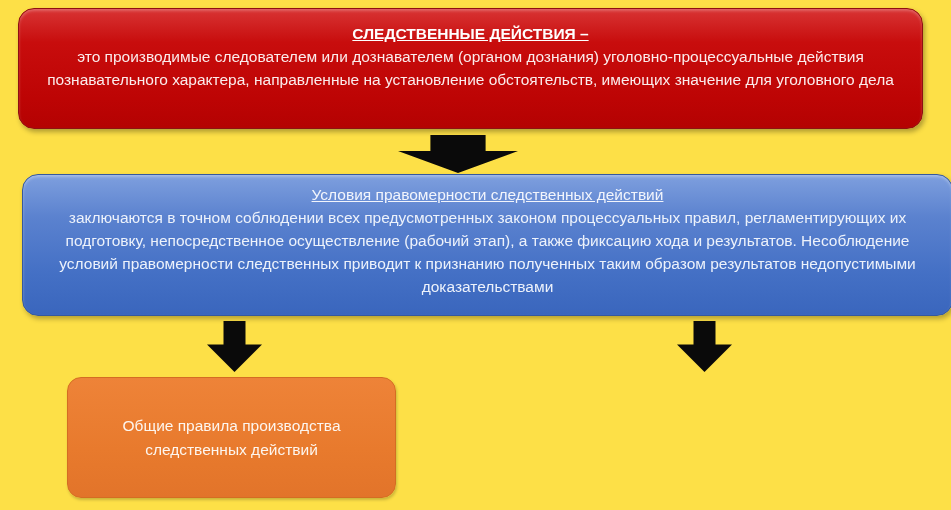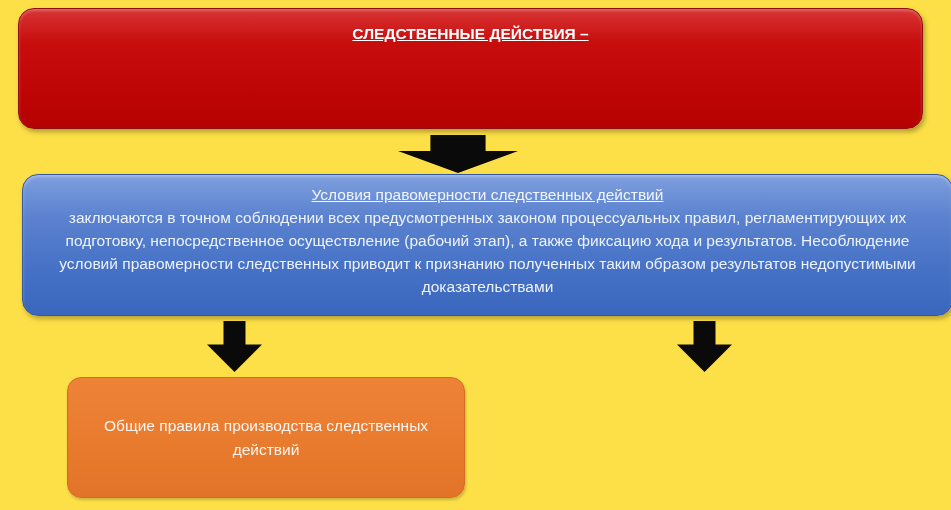--- a/index.html
+++ b/index.html
@@ -56,21 +56,21 @@
   }
   .box-body {
     font-size: 15.5px;
     line-height: 23px;
     color: #fbecec;
   }
   .box-blue .box-body { color: #edf2fb; }
 
   .box-orange {
     left: 67px; top: 377px;
-    width: 398px; height: 121px;
+    width: 329px; height: 121px;
     border-radius: 14px;
     background: linear-gradient(180deg, #ee8338 0%, #e87a2d 60%, #e2742a 100%);
     border: 1px solid #d46d22;
     box-shadow: 1px 2px 3px rgba(0,0,0,0.20);
     display: flex;
     align-items: center;
     justify-content: center;
     padding: 0 24px;
   }
 
@@ -109,20 +109,21 @@
   .arrow-left  { left: 207px; top: 321px; }
   .arrow-right { left: 677px; top: 321px; }
 </style>
 </head>
 <body>
 
 <div class="canvas">
 
   <div class="box box-red">
     <div class="box-title">СЛЕДСТВЕННЫЕ ДЕЙСТВИЯ –</div>
+    <div class="box-body">это производимые следователем или дознавателем (органом дознания) уголовно-процессуальные действия познавательного характера, направленные на установление обстоятельств, имеющих значение для уголовного дела</div>
   </div>
 
   <div class="arrow arrow-wide"></div>
 
   <div class="box box-blue">
     <div class="box-title-light">Условия правомерности следственных действий</div>
     <div class="box-body">заключаются в точном соблюдении всех предусмотренных законом процессуальных правил, регламентирующих их подготовку, непосредственное осуществление (рабочий этап), а также фиксацию хода и результатов. Несоблюдение условий правомерности следственных приводит к признанию полученных таким образом результатов недопустимыми доказательствами</div>
   </div>
 
   <div class="arrow arrow-small arrow-left"></div>

